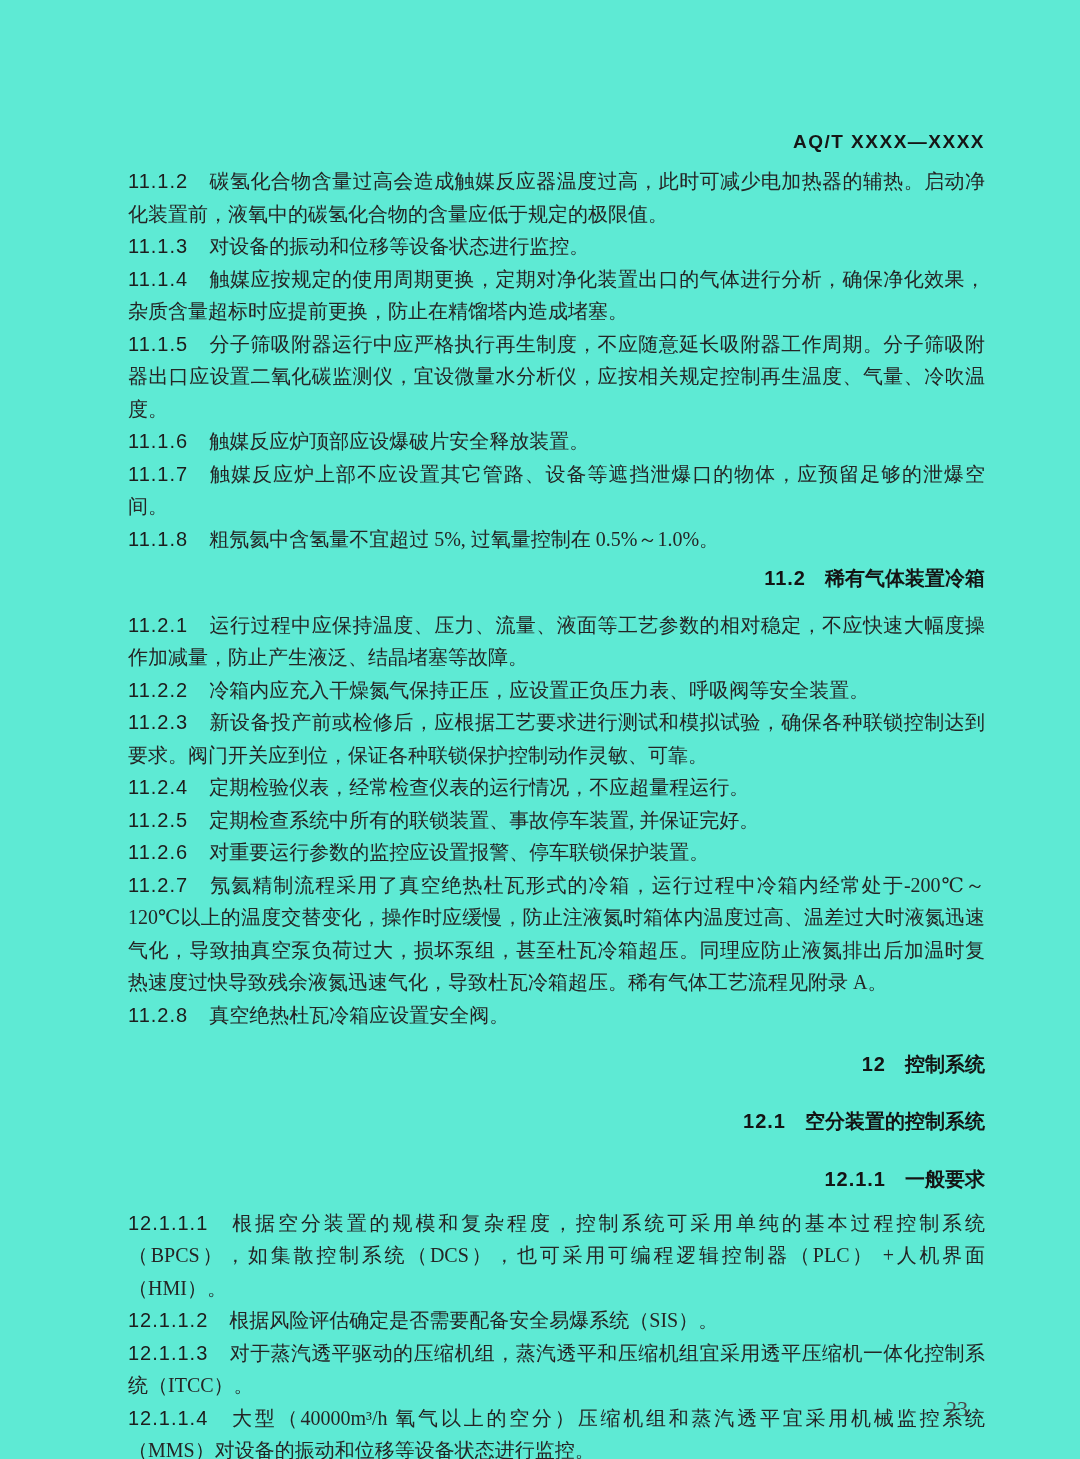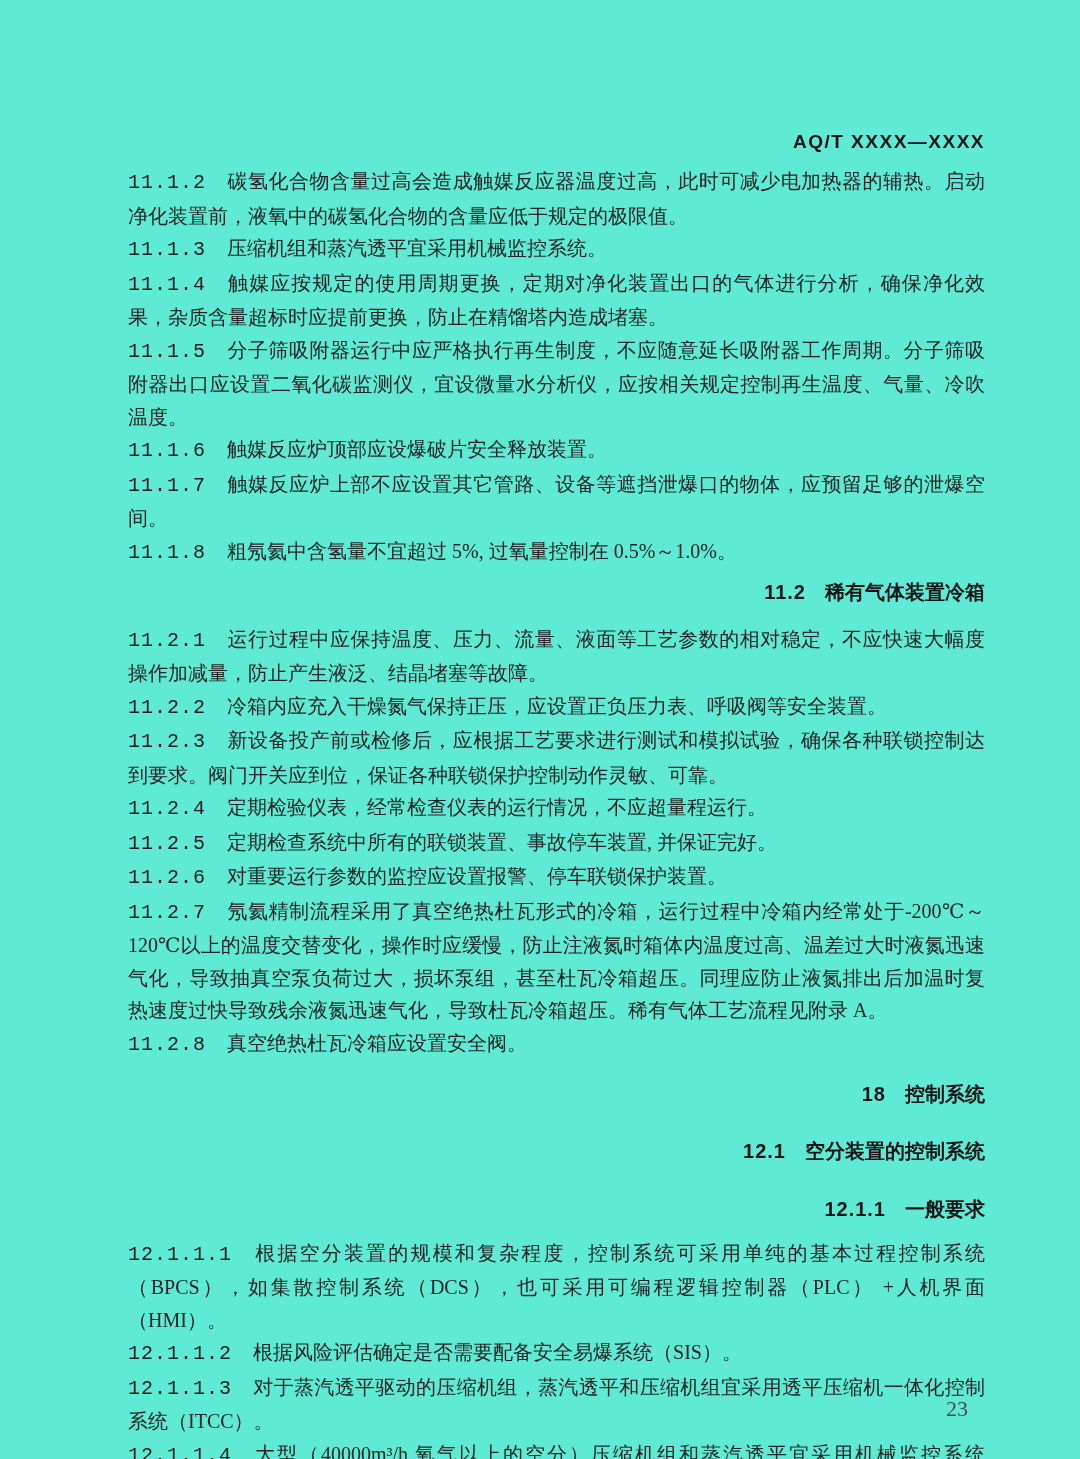--- a/index.html
+++ b/index.html
@@ -38,21 +38,21 @@
     flex-direction: column;
   }
   .clause {
     margin: 0;
     font-size: 20px;
     line-height: 32.5px;
     text-align: justify;
     color: #252525;
   }
   .clause .num {
-    font-family: Liberation Mono, monospace;
+    font-family: Liberation Sans, sans-serif;
     font-weight: 400;
     letter-spacing: 1px;
     color: #1d1d1d;
     margin-right: 21px;
     white-space: nowrap;
   }
   .heading {
     font-family: "Liberation Sans", "DejaVu Sans", sans-serif;
     font-weight: 700;
     font-size: 20px;
@@ -83,36 +83,36 @@
 <body>
 
 <div class="page">
 
   <div class="page-header">
     <span>AQ/T XXXX—XXXX</span>
   </div>
 
   <main class="doc-body" id="doc-body">
       <p class="clause"><span class="num">11.1.2</span><span class="txt">碳氢化合物含量过高会造成触媒反应器温度过高，此时可减少电加热器的辅热。启动净化装置前，液氧中的碳氢化合物的含量应低于规定的极限值。</span></p>
-      <p class="clause"><span class="num">11.1.3</span><span class="txt">压缩机组和蒸汽透平宜采用机械监控系统。</span></p>
+      <p class="clause"><span class="num">11.1.3</span><span class="txt">对设备的振动和位移等设备状态进行监控。</span></p>
       <p class="clause"><span class="num">11.1.4</span><span class="txt">触媒应按规定的使用周期更换，定期对净化装置出口的气体进行分析，确保净化效果，杂质含量超标时应提前更换，防止在精馏塔内造成堵塞。</span></p>
       <p class="clause"><span class="num">11.1.5</span><span class="txt">分子筛吸附器运行中应严格执行再生制度，不应随意延长吸附器工作周期。分子筛吸附器出口应设置二氧化碳监测仪，宜设微量水分析仪，应按相关规定控制再生温度、气量、冷吹温度。</span></p>
       <p class="clause"><span class="num">11.1.6</span><span class="txt">触媒反应炉顶部应设爆破片安全释放装置。</span></p>
       <p class="clause"><span class="num">11.1.7</span><span class="txt">触媒反应炉上部不应设置其它管路、设备等遮挡泄爆口的物体，应预留足够的泄爆空间。</span></p>
       <p class="clause"><span class="num">11.1.8</span><span class="txt">粗氖氦中含氢量不宜超过 5%, 过氧量控制在 0.5%～1.0%。</span></p>
       <p class="heading lvl2"><span class="num">11.2</span><span class="txt">稀有气体装置冷箱</span></p>
       <p class="clause"><span class="num">11.2.1</span><span class="txt">运行过程中应保持温度、压力、流量、液面等工艺参数的相对稳定，不应快速大幅度操作加减量，防止产生液泛、结晶堵塞等故障。</span></p>
       <p class="clause"><span class="num">11.2.2</span><span class="txt">冷箱内应充入干燥氮气保持正压，应设置正负压力表、呼吸阀等安全装置。</span></p>
       <p class="clause"><span class="num">11.2.3</span><span class="txt">新设备投产前或检修后，应根据工艺要求进行测试和模拟试验，确保各种联锁控制达到要求。阀门开关应到位，保证各种联锁保护控制动作灵敏、可靠。</span></p>
       <p class="clause"><span class="num">11.2.4</span><span class="txt">定期检验仪表，经常检查仪表的运行情况，不应超量程运行。</span></p>
       <p class="clause"><span class="num">11.2.5</span><span class="txt">定期检查系统中所有的联锁装置、事故停车装置, 并保证完好。</span></p>
       <p class="clause"><span class="num">11.2.6</span><span class="txt">对重要运行参数的监控应设置报警、停车联锁保护装置。</span></p>
       <p class="clause"><span class="num">11.2.7</span><span class="txt">氖氦精制流程采用了真空绝热杜瓦形式的冷箱，运行过程中冷箱内经常处于-200℃～120℃以上的温度交替变化，操作时应缓慢，防止注液氮时箱体内温度过高、温差过大时液氮迅速气化，导致抽真空泵负荷过大，损坏泵组，甚至杜瓦冷箱超压。同理应防止液氮排出后加温时复热速度过快导致残余液氮迅速气化，导致杜瓦冷箱超压。稀有气体工艺流程见附录 A。</span></p>
       <p class="clause"><span class="num">11.2.8</span><span class="txt">真空绝热杜瓦冷箱应设置安全阀。</span></p>
-      <p class="heading lvl1"><span class="num">18</span><span class="txt">控制系统</span></p>
+      <p class="heading lvl1"><span class="num">12</span><span class="txt">控制系统</span></p>
       <p class="heading lvl2"><span class="num">12.1</span><span class="txt">空分装置的控制系统</span></p>
       <p class="heading lvl3"><span class="num">12.1.1</span><span class="txt">一般要求</span></p>
       <p class="clause"><span class="num">12.1.1.1</span><span class="txt">根据空分装置的规模和复杂程度，控制系统可采用单纯的基本过程控制系统（BPCS），如集散控制系统（DCS），也可采用可编程逻辑控制器（PLC） +人机界面（HMI）。</span></p>
       <p class="clause"><span class="num">12.1.1.2</span><span class="txt">根据风险评估确定是否需要配备安全易爆系统（SIS）。</span></p>
       <p class="clause"><span class="num">12.1.1.3</span><span class="txt">对于蒸汽透平驱动的压缩机组，蒸汽透平和压缩机组宜采用透平压缩机一体化控制系统（ITCC）。</span></p>
       <p class="clause"><span class="num">12.1.1.4</span><span class="txt">大型（40000m³/h 氧气以上的空分）压缩机组和蒸汽透平宜采用机械监控系统（MMS）对设备的振动和位移等设备状态进行监控。</span></p>
       <p class="clause"></p>
     </main>
 
   <div class="page-footer">

